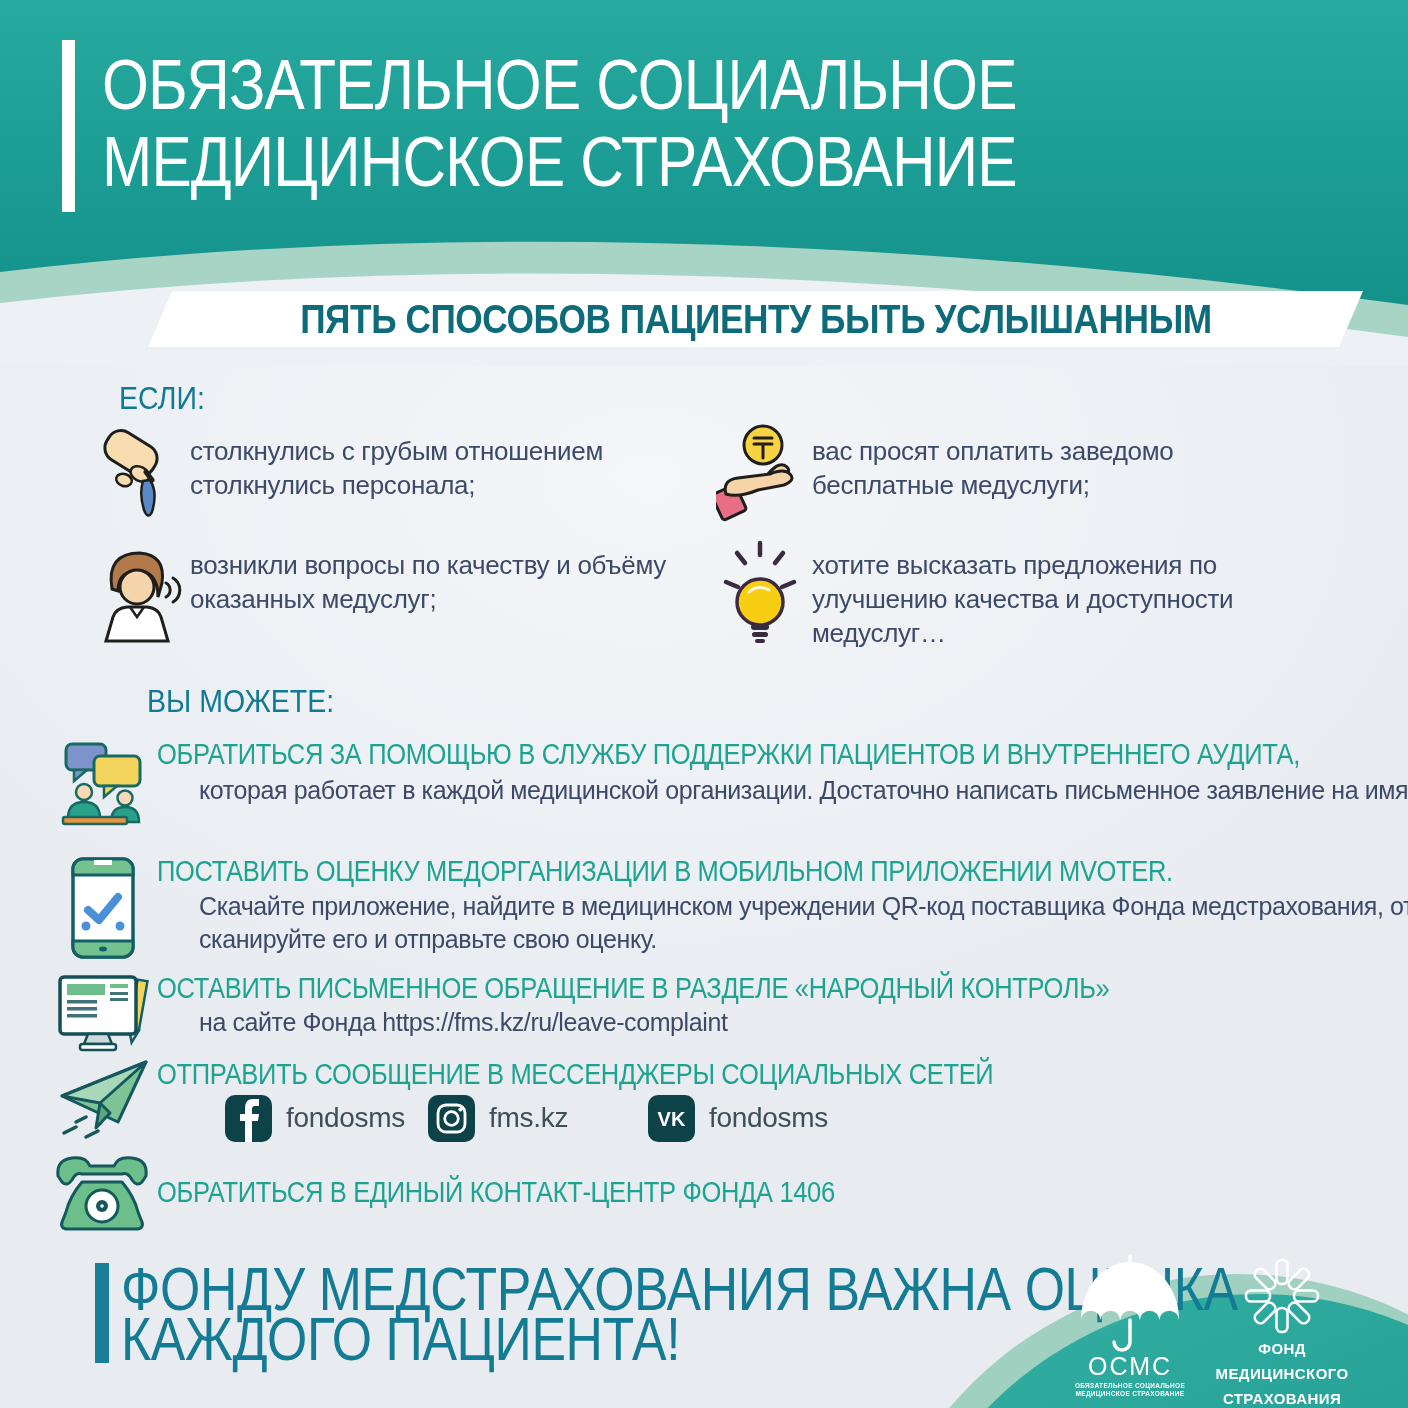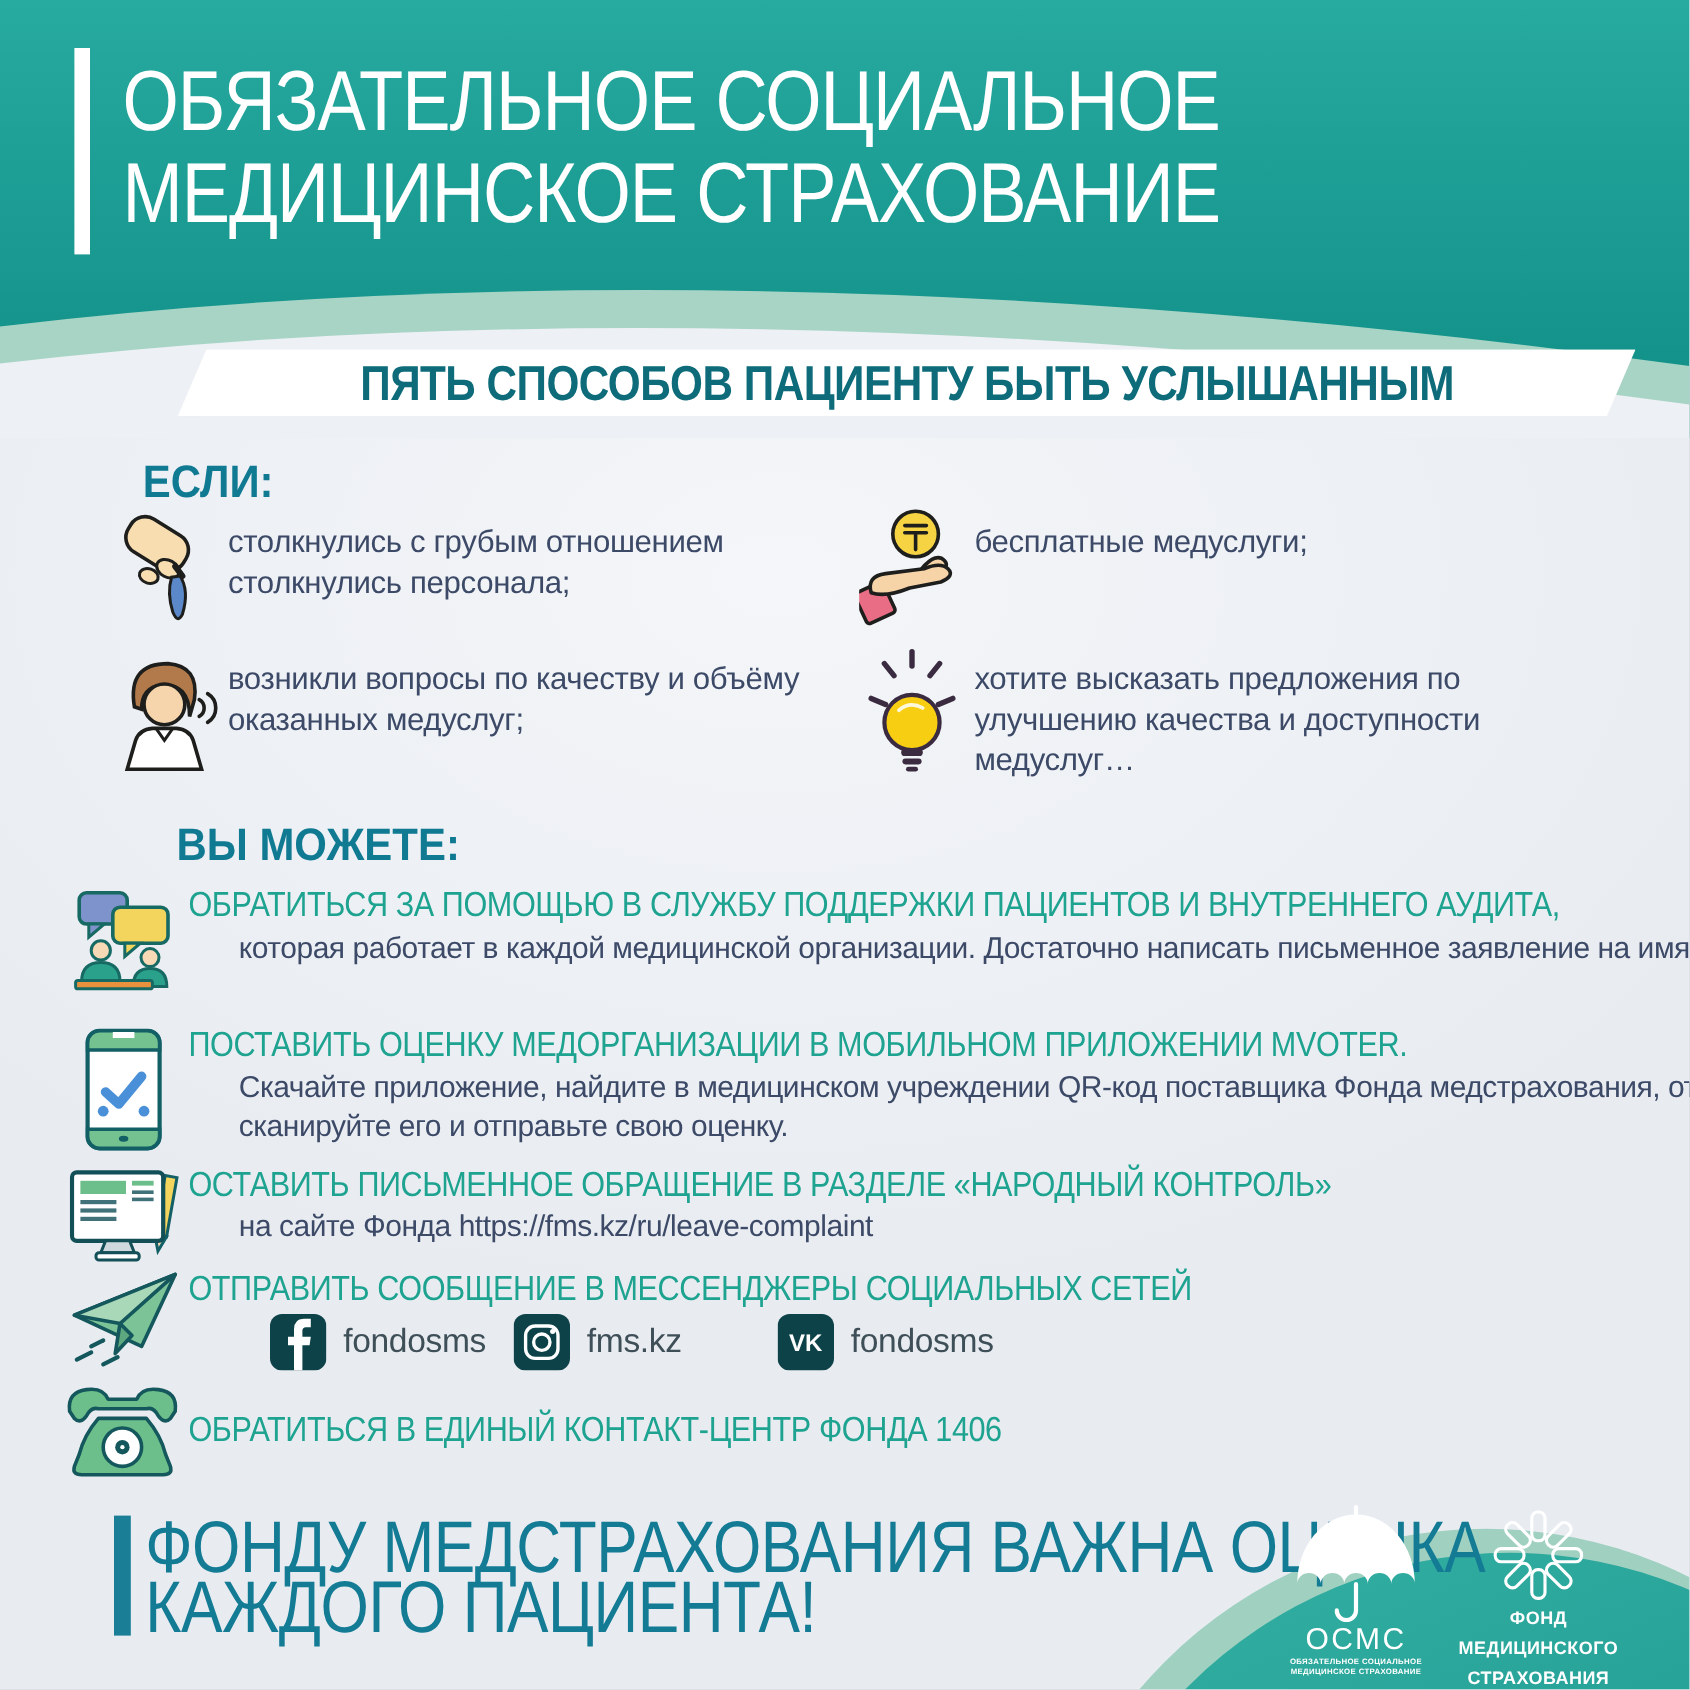--- a/index.html
+++ b/index.html
@@ -20,21 +20,21 @@
 
   
   #banner{
     left:148px;top:291px;width:1215px;height:56px;background:#ffffff;
     clip-path:polygon(24px 0%,100% 0%,calc(100% - 24px) 100%,0% 100%);
     display:flex;align-items:center;justify-content:center;
     filter:drop-shadow(0 7px 7px rgba(70,90,100,.14));
   }
   #banner .t{color:#0d6b7a;font-size:41px;font-weight:700;letter-spacing:-.5px;}
 
-  .sec-head{color:#117a93;font-size:38px;font-weight:700;}
+  .sec-head{color:#117a93;font-size:31px;font-weight:400;}
   .sec-head .condL{transform:scaleX(.92);}
 
   .if-text{color:#3c4a68;font-size:26px;line-height:34px;letter-spacing:-.3px;}
   .if-text div{white-space:nowrap;}
 
   .can-title{color:#1da390;font-size:29px;font-weight:400;letter-spacing:-.4px;}
   .can-title .condL{transform:scaleX(.88);}
   .can-body{color:#3c4a68;font-size:25px;line-height:33px;letter-spacing:-.4px;}
   .can-body div{white-space:nowrap;}
 
@@ -110,20 +110,21 @@
   <svg class="abs" style="left:716px;top:422px;" width="86" height="102" viewBox="0 0 86 102">
     <circle cx="47" cy="23" r="19" fill="#f6d343" stroke="#1e1e1c" stroke-width="3"></circle>
     <path d="M38,16 H56 M38,22 H56 M47,22 V36" fill="none" stroke="#1e1e1c" stroke-width="3" stroke-linecap="round"></path>
     <g transform="rotate(-25 14 80)">
       <rect x="0" y="66" width="26" height="28" rx="3" fill="#e96d84" stroke="#1e1e1c" stroke-width="3"></rect>
     </g>
     <path d="M52,52 Q64,38 71,45 Q76,50 66,56" fill="#f7d3a8" stroke="#1e1e1c" stroke-width="3"></path>
     <path d="M10,72 Q6,58 22,56 L54,52 Q68,46 74,52 Q80,58 68,63 L42,68 Q22,76 10,72 Z" fill="#f7d3a8" stroke="#1e1e1c" stroke-width="3" stroke-linejoin="round"></path>
   </svg>
   <div class="abs if-text" style="left:812px;top:434px;">
+    <div>вас просят оплатить заведомо</div>
     <div>бесплатные медуслуги;</div>
   </div>
 
   <svg class="abs" style="left:712px;top:536px;" width="96" height="110" viewBox="0 0 96 110">
     <g stroke="#3b2b40" stroke-width="4.5" stroke-linecap="round">
       <path d="M14,46 L26,51"></path>
         <path d="M25,17 L33,27"></path>
         <path d="M48,7 L48,19"></path>
         <path d="M71,17 L63,27"></path>
         <path d="M82,46 L70,51"></path>

